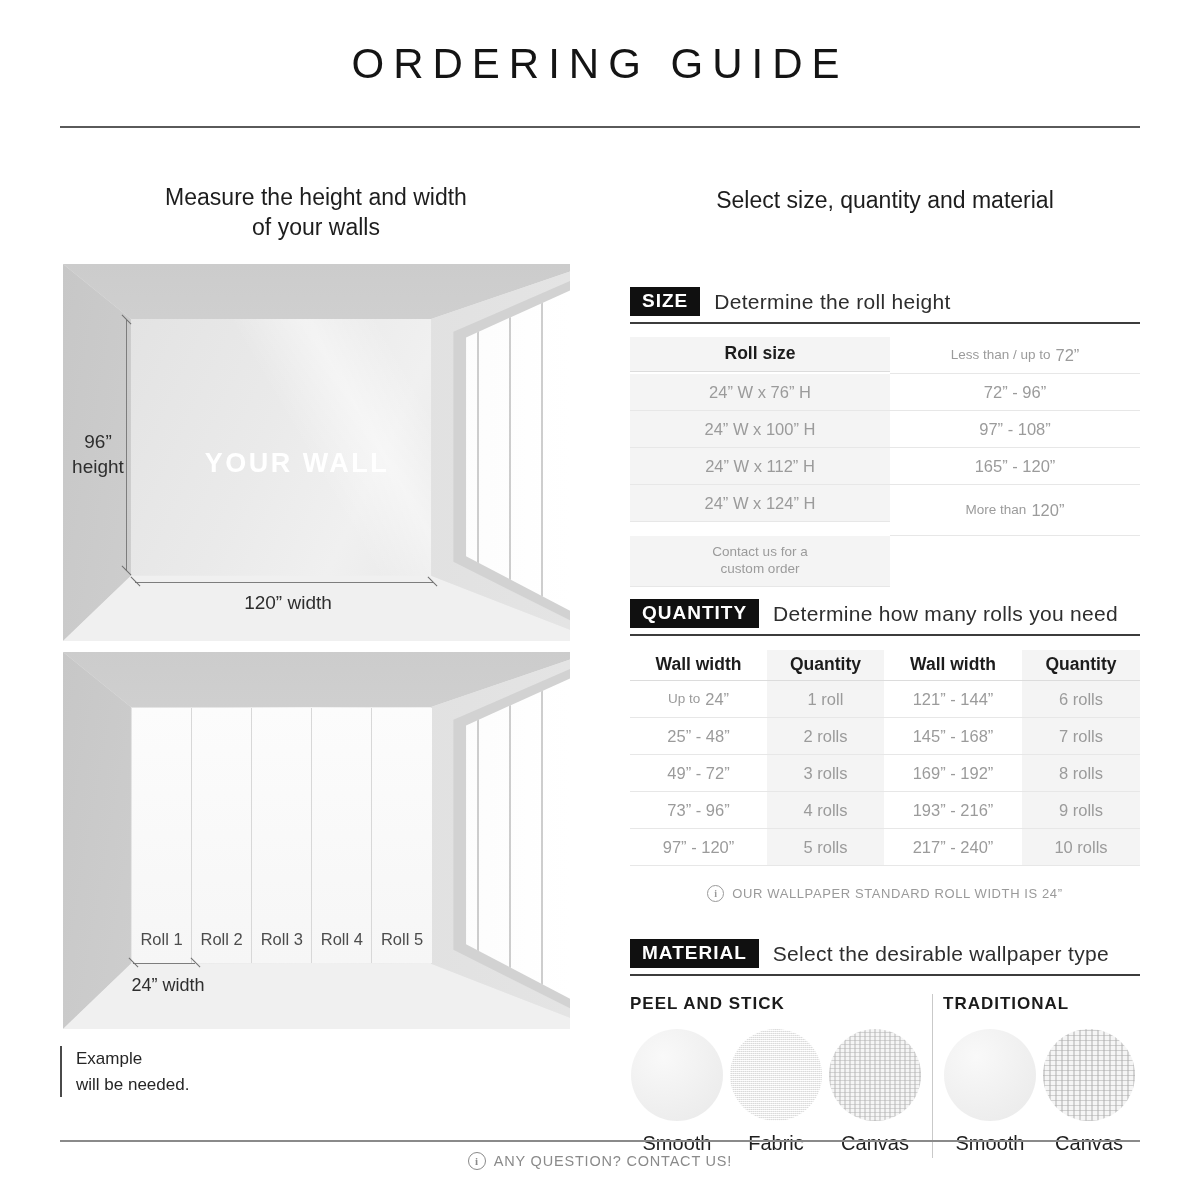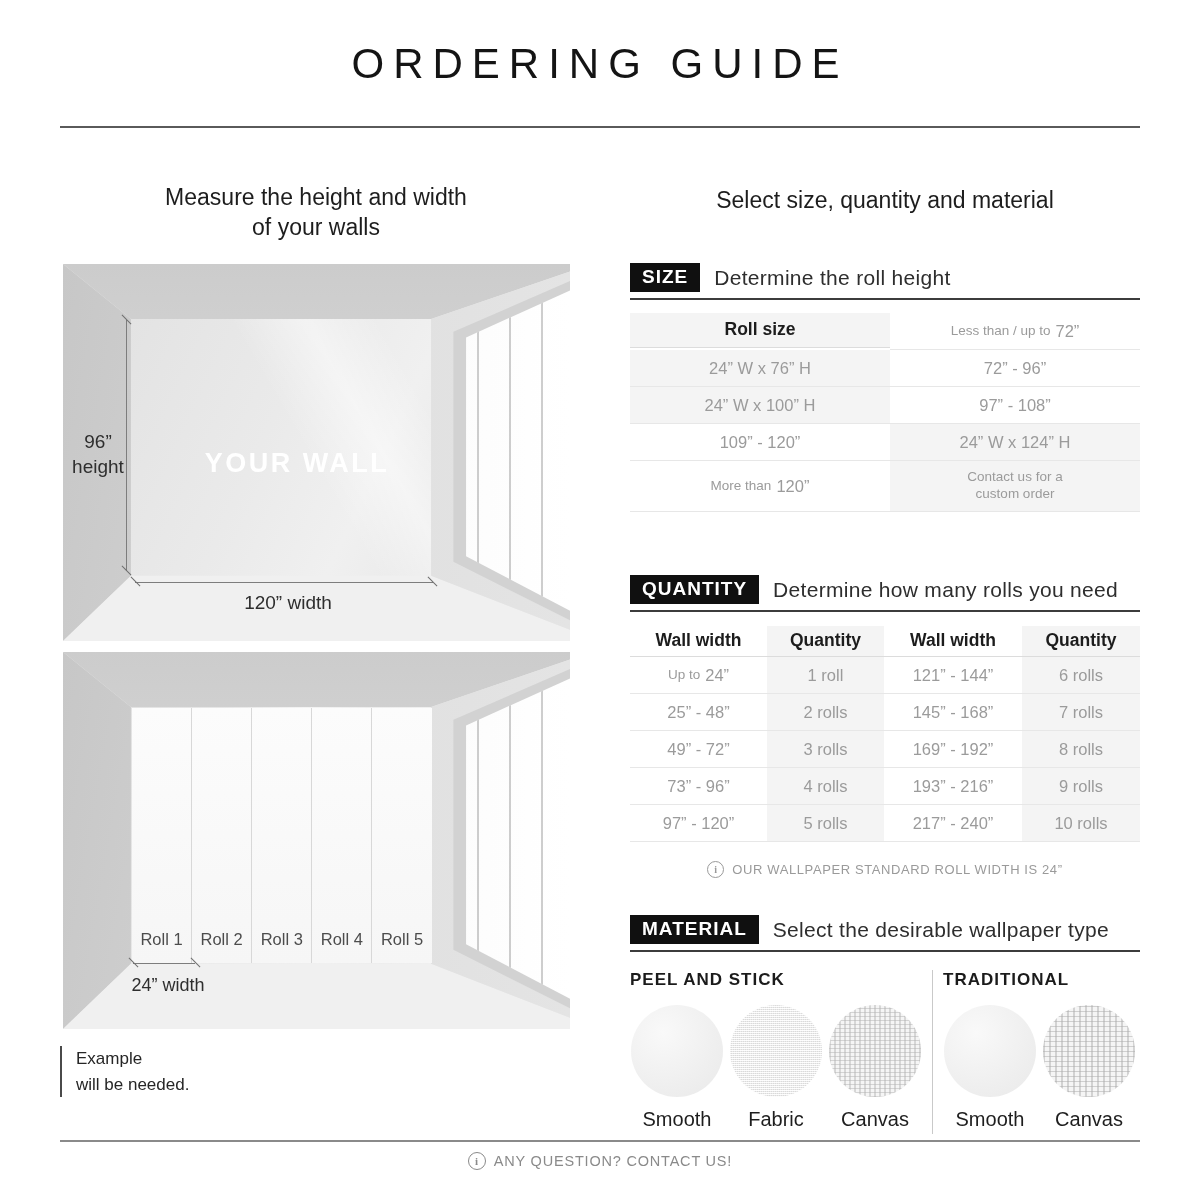--- a/index.html
+++ b/index.html
@@ -59,21 +59,21 @@
 
   
   .example{position:absolute;left:60px;top:1046px;border-left:2px solid #4a4a4a;
     padding-left:14px;font-size:17px;line-height:1.5;color:#262626;}
 
   
   .section{position:absolute;left:630px;width:510px;}
   .size-section{top:263px;}
   .quantity-section{top:575px;}
   .material-section{top:915px;}
-  .sec-head{display:flex;align-items:center;gap:14px;border-bottom:2px solid #3c3c3c;padding-bottom:6px;}
+  .sec-head{display:flex;align-items:center;gap:14px;border-bottom:2px solid #3c3c3c;padding-bottom:6px;margin-top:24px;}
   .badge{background:#101010;color:#ffffff;font-size:19px;font-weight:600;
     padding:3px 12px 4px;letter-spacing:1px;flex:0 0 auto;}
   .sec-title{font-size:21px;color:#2e2e2e;letter-spacing:.3px;}
 
   .grid{display:grid;margin-top:13px;}
   .size-grid{grid-template-columns:260px 250px;}
   .qty-grid{grid-template-columns:137px 117px 138px 118px;margin-top:14px;}
   .cell{display:flex;align-items:center;justify-content:center;border-bottom:1px solid #e7e7e7;
     color:#9b9b9b;font-size:16.5px;text-align:center;white-space:pre-line;line-height:1.25;}
   .head-cell{font-weight:600;color:#1c1c1c;font-size:17.5px;border-bottom:1px solid #dcdcdc;}
@@ -197,22 +197,23 @@
       <div class="cell h36">
         <span class="small">Less than / up to</span>
         <span>72”</span>
       </div>
       <div class="cell gray h36">24” W x 76” H</div>
 
       <div class="cell h36">72” - 96”</div>
       <div class="cell gray h36">24” W x 100” H</div>
 
       <div class="cell h36">97” - 108”</div>
-
-      <div class="cell h36">109” - 120”</div>
+      <div class="cell gray h36">24” W x 112” H</div>
+
+      <div class="cell h36">165” - 120”</div>
       <div class="cell gray h36">24” W x 124” H</div>
 
       <div class="cell h50">
         <span class="small">More than</span>
         <span>120”</span>
       </div>
       <div class="cell gray h50" style="font-size:13.5px;">Contact us for a
 custom order</div>
     </div>
   </div>

